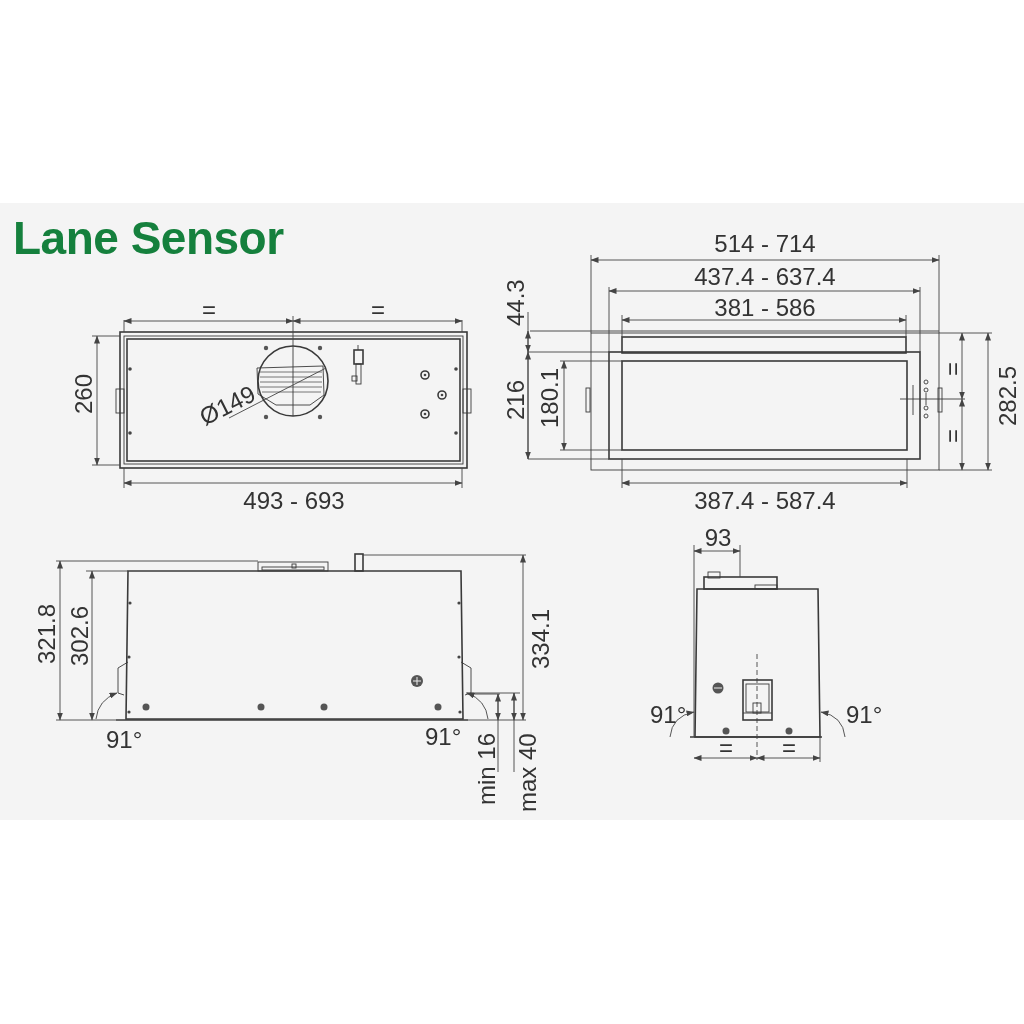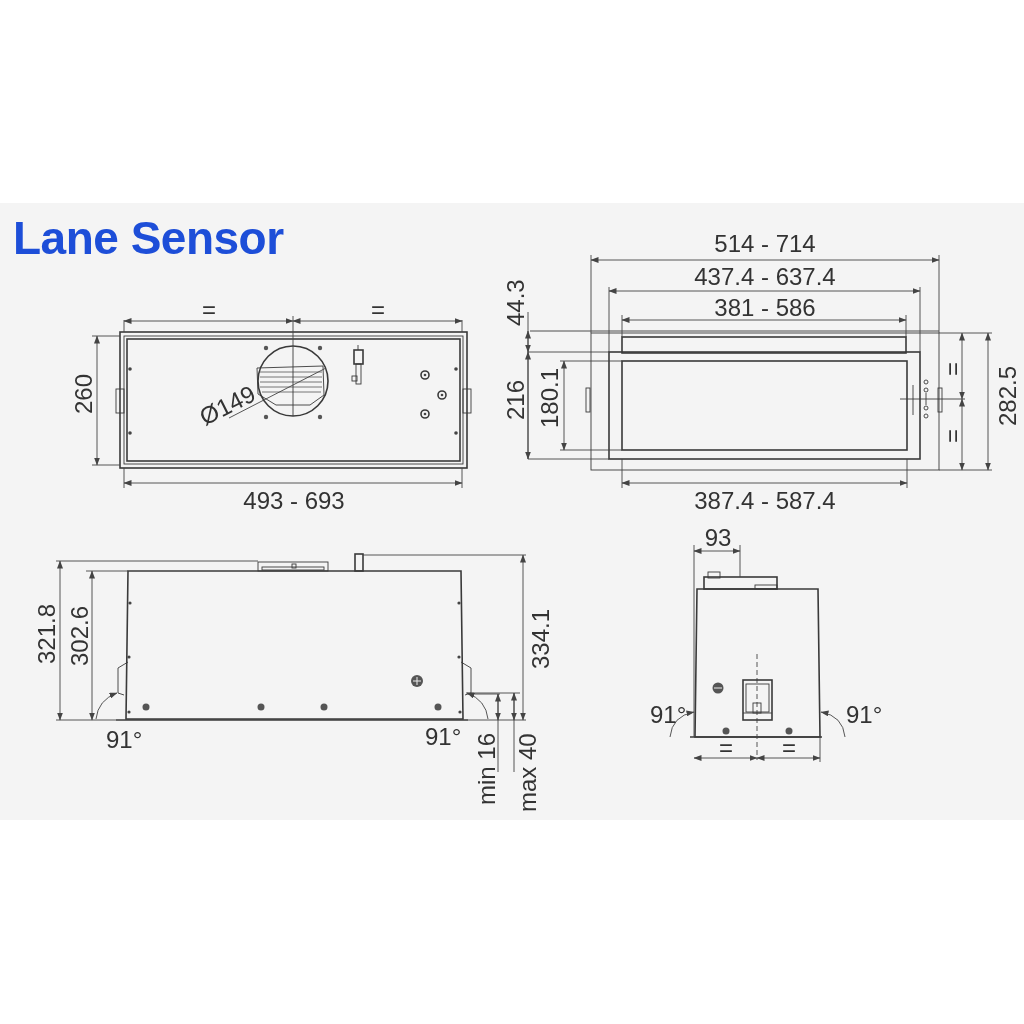--- a/index.html
+++ b/index.html
@@ -1,18 +1,18 @@
 <!DOCTYPE html>
 <html><head>
 <meta charset="utf-8">
 <style>
   html, body { margin: 0; padding: 0; background: #ffffff; }
   body { width: 1024px; height: 1024px; position: relative; overflow: hidden; font-family: "Liberation Sans", sans-serif; }
   .band { position: absolute; left: 0; top: 203px; width: 1024px; height: 617px; background: #f4f4f4; }
-  .title { position: absolute; left: 13px; top: 210px; font-family: "Liberation Sans", sans-serif; font-weight: bold; font-size: 46px; letter-spacing: -0.5px; color: #1d4ed8; line-height: 56px; }
+  .title { position: absolute; left: 13px; top: 210px; font-family: "Liberation Sans", sans-serif; font-weight: bold; font-size: 46px; letter-spacing: -0.5px; color: #15803d; line-height: 56px; }
   svg.drawing { position: absolute; left: 0; top: 0; width: 1024px; height: 1024px; }
   .ln { stroke: #3a3a3a; stroke-width: 1.6; fill: none; }
   .th { stroke: #3a3a3a; stroke-width: 0.9; fill: none; }
   .dim { stroke: #444444; stroke-width: 0.9; fill: none; }
   .txt { font-family: "Liberation Sans", sans-serif; font-size: 24px; fill: #333333; }
   .dot { fill: #444444; }
   .dotb { fill: #555555; }
 </style>
 </head>
 <body>

